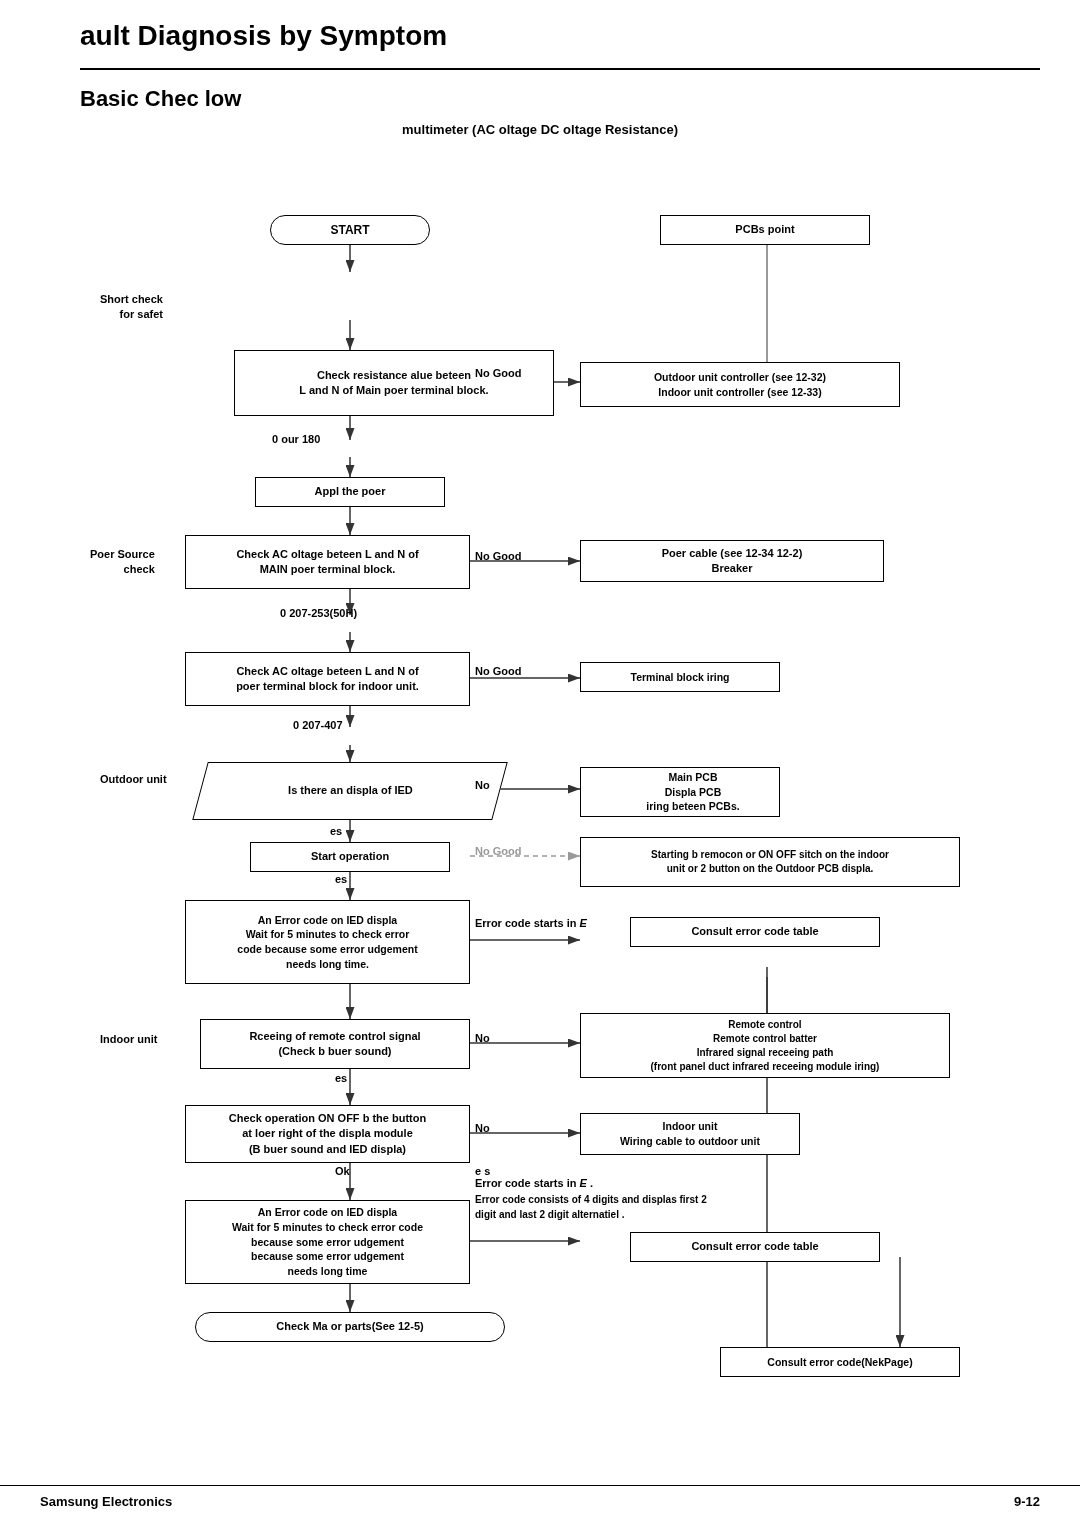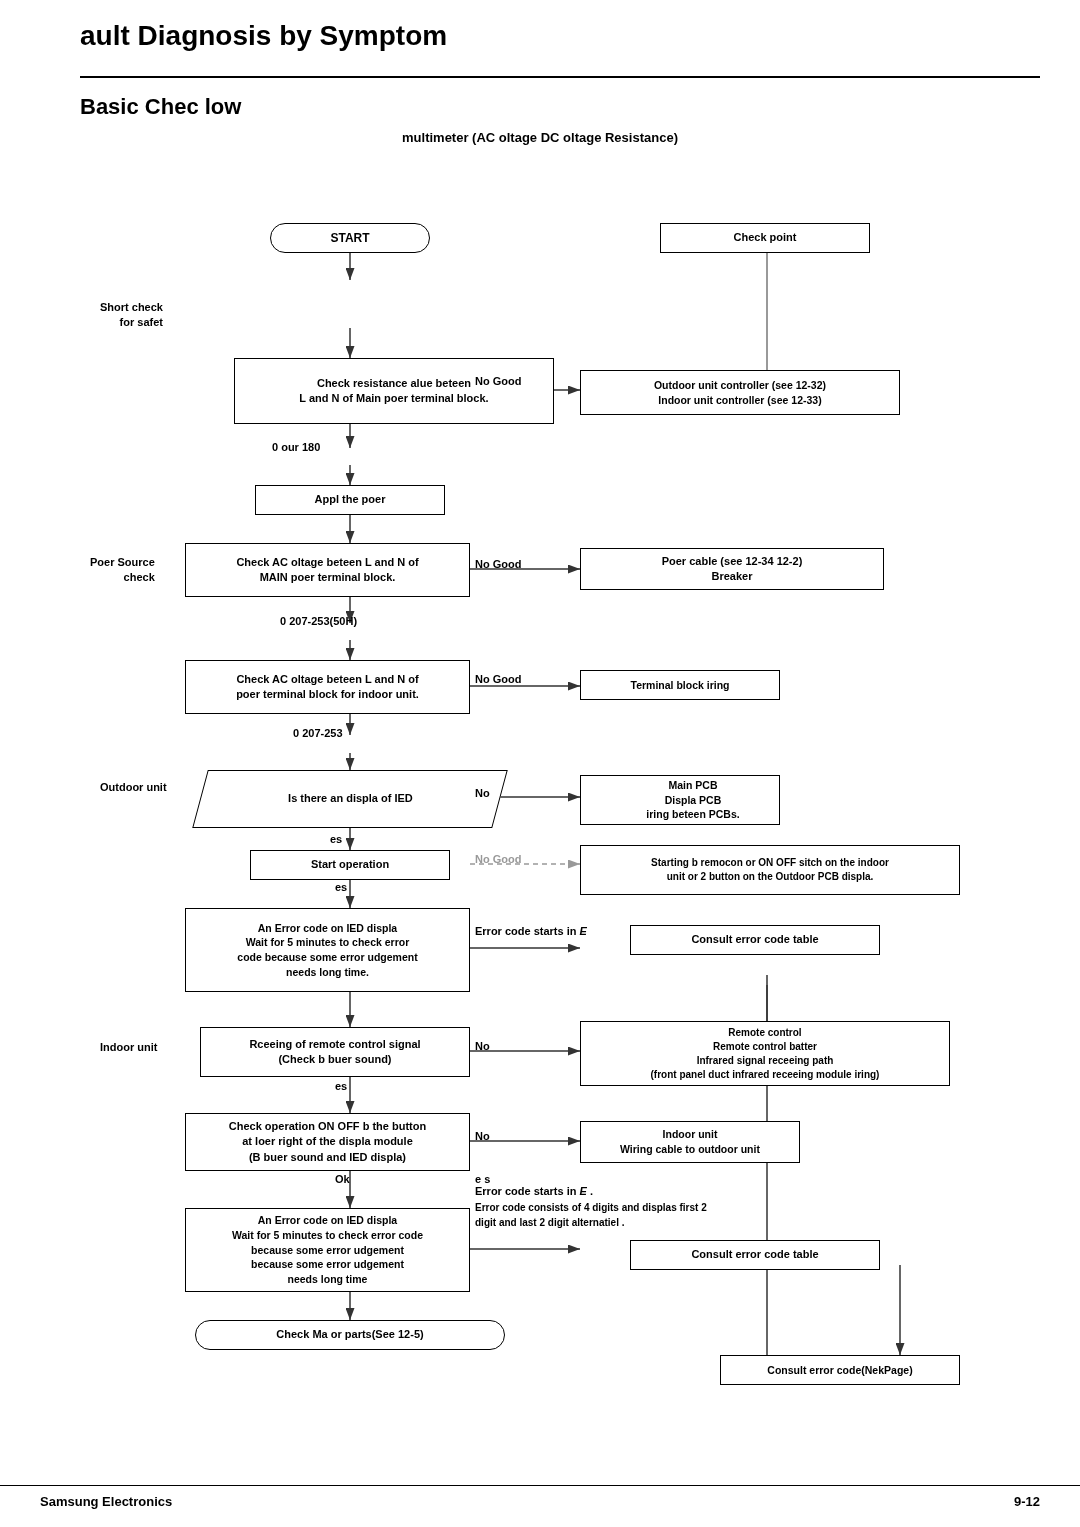--- a/index.html
+++ b/index.html
@@ -14,21 +14,21 @@
     .page {
       width: 1080px;
       min-height: 1527px;
       padding: 20px 40px 60px 40px;
       position: relative;
     }
     .page-title {
       font-size: 28px;
       font-weight: bold;
       border-bottom: 2px solid #000;
-      padding-bottom: 24px;
+      padding-bottom: 16px;
       margin-bottom: 16px;
       margin-left: 40px;
     }
     .section-title {
       font-size: 22px;
       font-weight: bold;
       margin-bottom: 10px;
       margin-left: 40px;
     }
     .subtitle {
@@ -172,21 +172,21 @@
 
     </svg>
 
     <div class="side-label" style="left:60px; top:135px;">Short check<br>for safet</div>
     <div class="side-label" style="left:50px; top:390px;">Poer Source<br>check</div>
     <div class="side-label" style="left:60px; top:615px;">Outdoor unit</div>
     <div class="side-label" style="left:60px; top:875px;">Indoor unit</div>
 
     <div class="flow-box flow-rounded" style="left:230px; top:58px; width:160px; height:30px; font-size:12px;">START</div>
 
-    <div class="flow-box" style="left:620px; top:58px; width:210px; height:30px; font-size:11px;">Check point</div>
+    <div class="flow-box" style="left:620px; top:58px; width:210px; height:30px; font-size:11px;">PCBs point</div>
 
 
     <div class="flow-box" style="left:150px; top:193px; width:320px; height:66px; transform: none; margin-left: 44px;">Check resistance alue beteen<br>L and N of Main poer terminal block.</div>
 
     <div class="arrow-label" style="left:435px; top:210px;">No Good</div>
 
     <div class="flow-box" style="left:540px; top:205px; width:320px; height:45px; font-size:10.5px;">Outdoor unit controller (see 12-32)<br>Indoor unit controller  (see 12-33)</div>
 
     <div class="arrow-label" style="left:232px; top:276px;">0  our 180</div>
 
@@ -199,21 +199,21 @@
     <div class="flow-box" style="left:540px; top:383px; width:304px; height:42px; font-size:11px;">Poer cable  (see 12-34  12-2)<br>Breaker</div>
 
     <div class="arrow-label" style="left:240px; top:450px;">0  207-253(50H)</div>
 
     <div class="flow-box" style="left:145px; top:495px; width:285px; height:54px;">Check  AC oltage beteen L      and N of<br>poer terminal block for indoor unit.</div>
 
     <div class="arrow-label" style="left:435px; top:508px;">No Good</div>
 
     <div class="flow-box" style="left:540px; top:505px; width:200px; height:30px; font-size:10.5px;">Terminal block iring</div>
 
-    <div class="arrow-label" style="left:253px; top:562px;">0  207-253</div>
+    <div class="arrow-label" style="left:253px; top:562px;">0  207-407</div>
 
     <div class="flow-box" style="left:160px; top:605px; width:300px; height:58px; transform:skewX(-15deg);">
       <span style="transform:skewX(15deg); display:block;">Is there an displa of IED</span>
     </div>
 
     <div class="arrow-label" style="left:435px; top:622px;">No</div>
 
     <div class="flow-box" style="left:540px; top:610px; width:200px; height:50px; font-size:10.5px;padding-left:32px;">Main PCB<br>Displa PCB<br>iring beteen PCBs.</div>
 
     <div class="arrow-label" style="left:290px; top:668px;">es</div>

